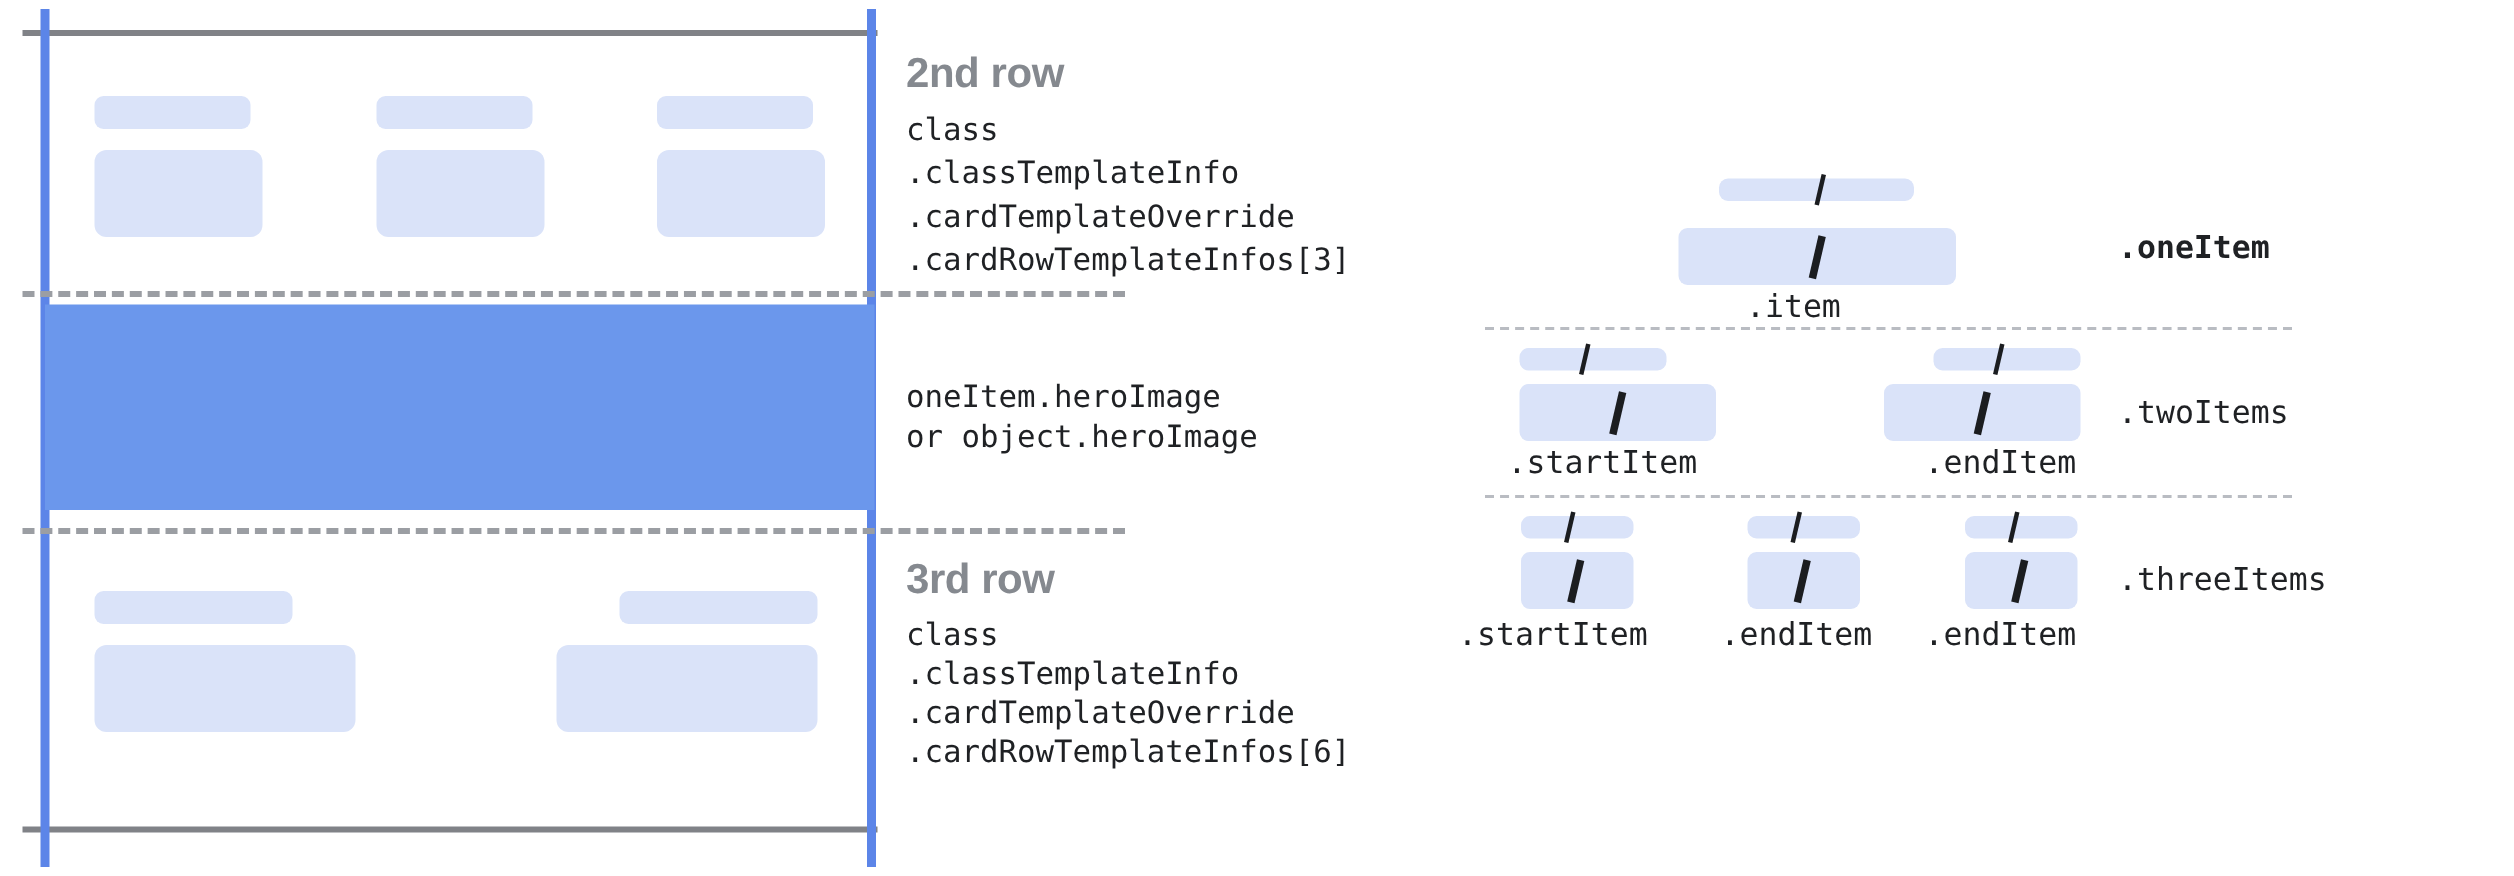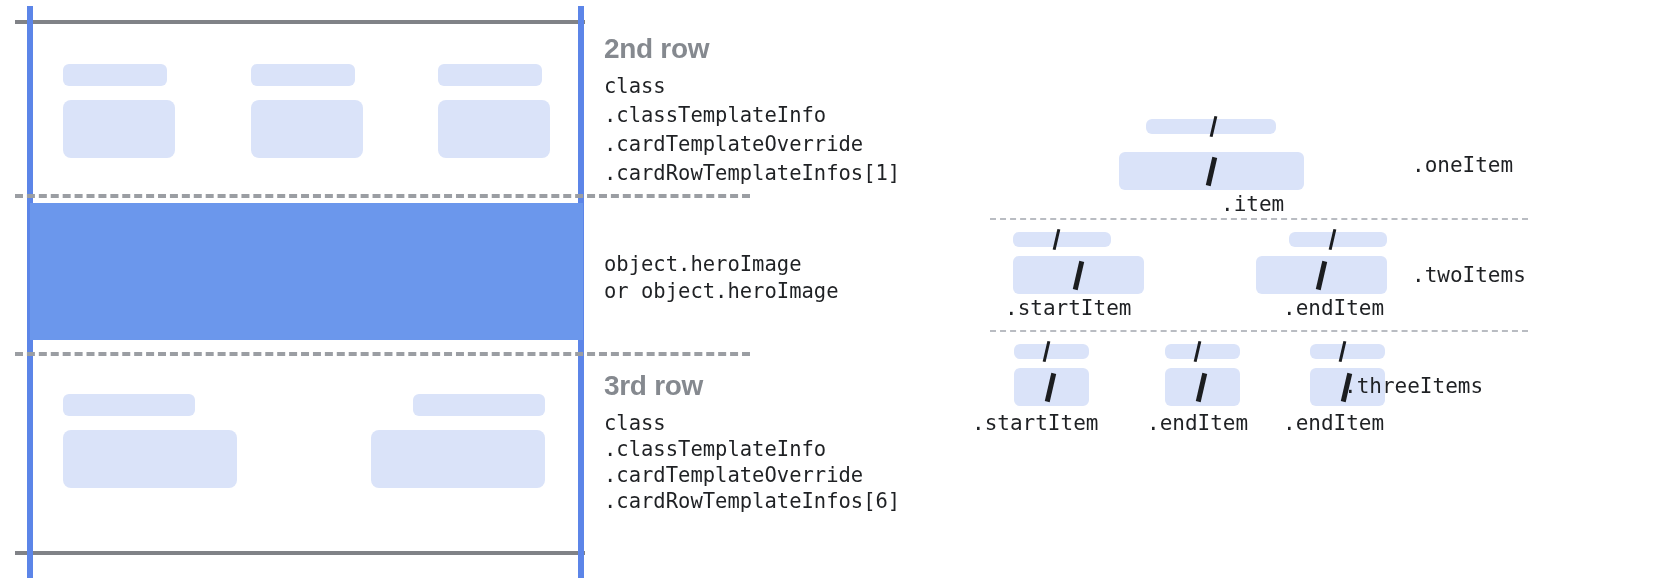--- a/index.html
+++ b/index.html
@@ -114,39 +114,39 @@
 <div class="ph" style="left:63px; top:394px; width:132px; height:22px;"></div>
 <div class="ph sq" style="left:63px; top:430px; width:174px; height:58px;"></div>
 
 <div class="ph" style="left:413px; top:394px; width:132px; height:22px;"></div>
 <div class="ph sq" style="left:371px; top:430px; width:174px; height:58px;"></div>
 
 <div class="row-title" style="left:604px; top:33px;">2nd row</div>
 <div class="mono" style="left:604px; top:72px;">class</div>
 <div class="mono" style="left:604px; top:101px;">.classTemplateInfo</div>
 <div class="mono" style="left:604px; top:130px;">.cardTemplateOverride</div>
-<div class="mono" style="left:604px; top:159px;">.cardRowTemplateInfos[1]</div>
+<div class="mono" style="left:604px; top:159px;">.cardRowTemplateInfos[3]</div>
 
-<div class="mono" style="left:604px; top:250px;">object.heroImage</div>
+<div class="mono" style="left:604px; top:250px;">oneItem.heroImage</div>
 <div class="mono" style="left:604px; top:277px;">or object.heroImage</div>
 
 <div class="row-title" style="left:604px; top:370px;">3rd row</div>
 <div class="mono" style="left:604px; top:409px;">class</div>
 <div class="mono" style="left:604px; top:435px;">.classTemplateInfo</div>
 <div class="mono" style="left:604px; top:461px;">.cardTemplateOverride</div>
 <div class="mono" style="left:604px; top:487px;">.cardRowTemplateInfos[6]</div>
 
 <div class="ph" style="left:1146px; top:119px; width:130px; height:15px;"></div>
 <div class="slash" style="left:1212px; top:116px; width:3px; height:21px; transform:rotate(13deg);"></div>
 
 <div class="ph" style="left:1119px; top:152px; width:185px; height:38px;"></div>
 <div class="slash" style="left:1209px; top:157px; width:5px; height:29px; transform:rotate(13deg);"></div>
 
-<div class="mono-label" style="left:1221px; top:192px;">.item</div>
-<div class="mono-label" style="left:1412px; top:153px;">.oneItem</div>
+<div class="mono-label" style="left:1164px; top:192px;">.item</div>
+<div class="mono-label" style="left:1412px; top:153px;font-weight:bold;">.oneItem</div>
 
 <div class="hline-dotted-right" style="left:990px; top:218px; width:538px;"></div>
 
 <div class="ph" style="left:1013px; top:232px; width:98px; height:15px;"></div>
 <div class="slash" style="left:1055px; top:229px; width:3px; height:21px; transform:rotate(13deg);"></div>
 <div class="ph" style="left:1013px; top:256px; width:131px; height:38px;"></div>
 <div class="slash" style="left:1076px; top:261px; width:5px; height:29px; transform:rotate(13deg);"></div>
 <div class="mono-label" style="left:1005px; top:296px;">.startItem</div>
 
 <div class="ph" style="left:1289px; top:232px; width:98px; height:15px;"></div>
@@ -170,13 +170,13 @@
 <div class="ph" style="left:1165px; top:368px; width:75px; height:38px;"></div>
 <div class="slash" style="left:1199px; top:373px; width:5px; height:29px; transform:rotate(13deg);"></div>
 <div class="mono-label" style="left:1147px; top:411px;">.endItem</div>
 
 <div class="ph" style="left:1310px; top:344px; width:75px; height:15px;"></div>
 <div class="slash" style="left:1341px; top:341px; width:3px; height:21px; transform:rotate(13deg);"></div>
 <div class="ph" style="left:1310px; top:368px; width:75px; height:38px;"></div>
 <div class="slash" style="left:1344px; top:373px; width:5px; height:29px; transform:rotate(13deg);"></div>
 <div class="mono-label" style="left:1283px; top:411px;">.endItem</div>
 
-<div class="mono-label" style="left:1344px; top:374px;">.threeItems</div>
+<div class="mono-label" style="left:1412px; top:374px;">.threeItems</div>
 
 </body></html>

